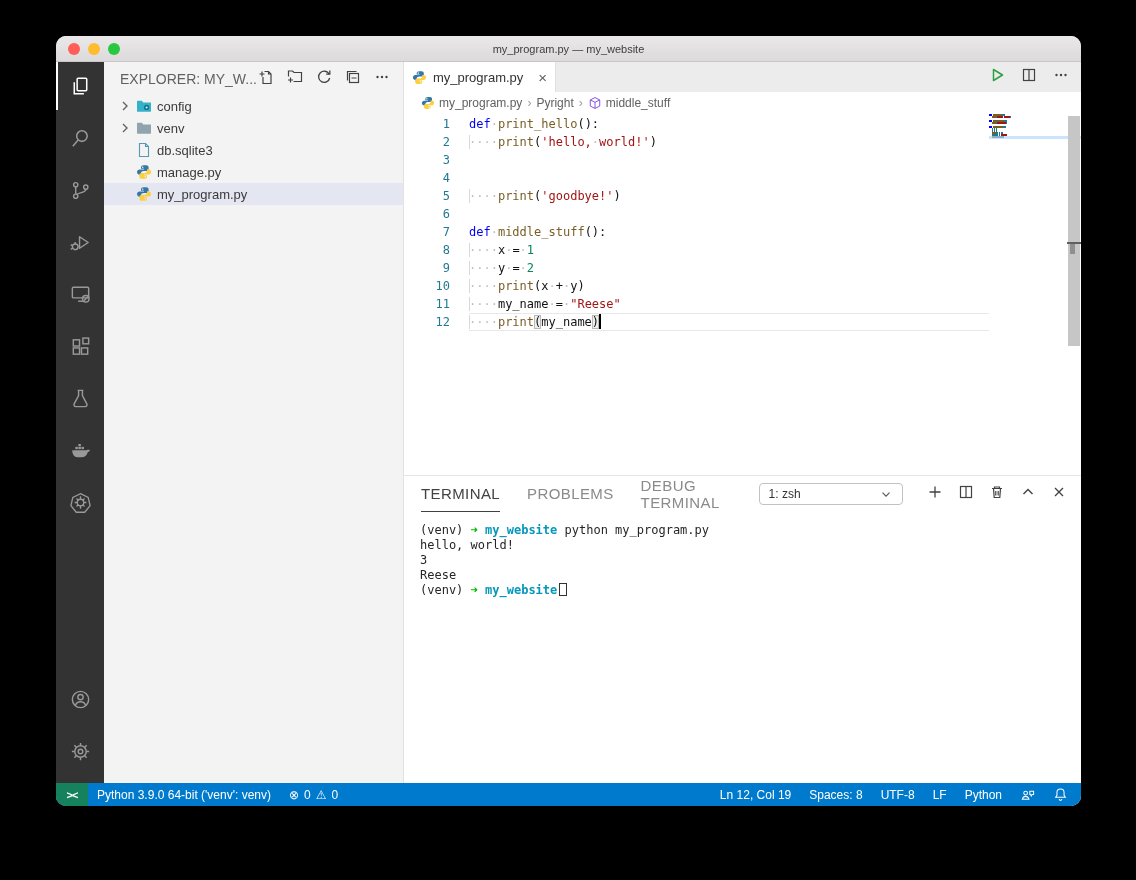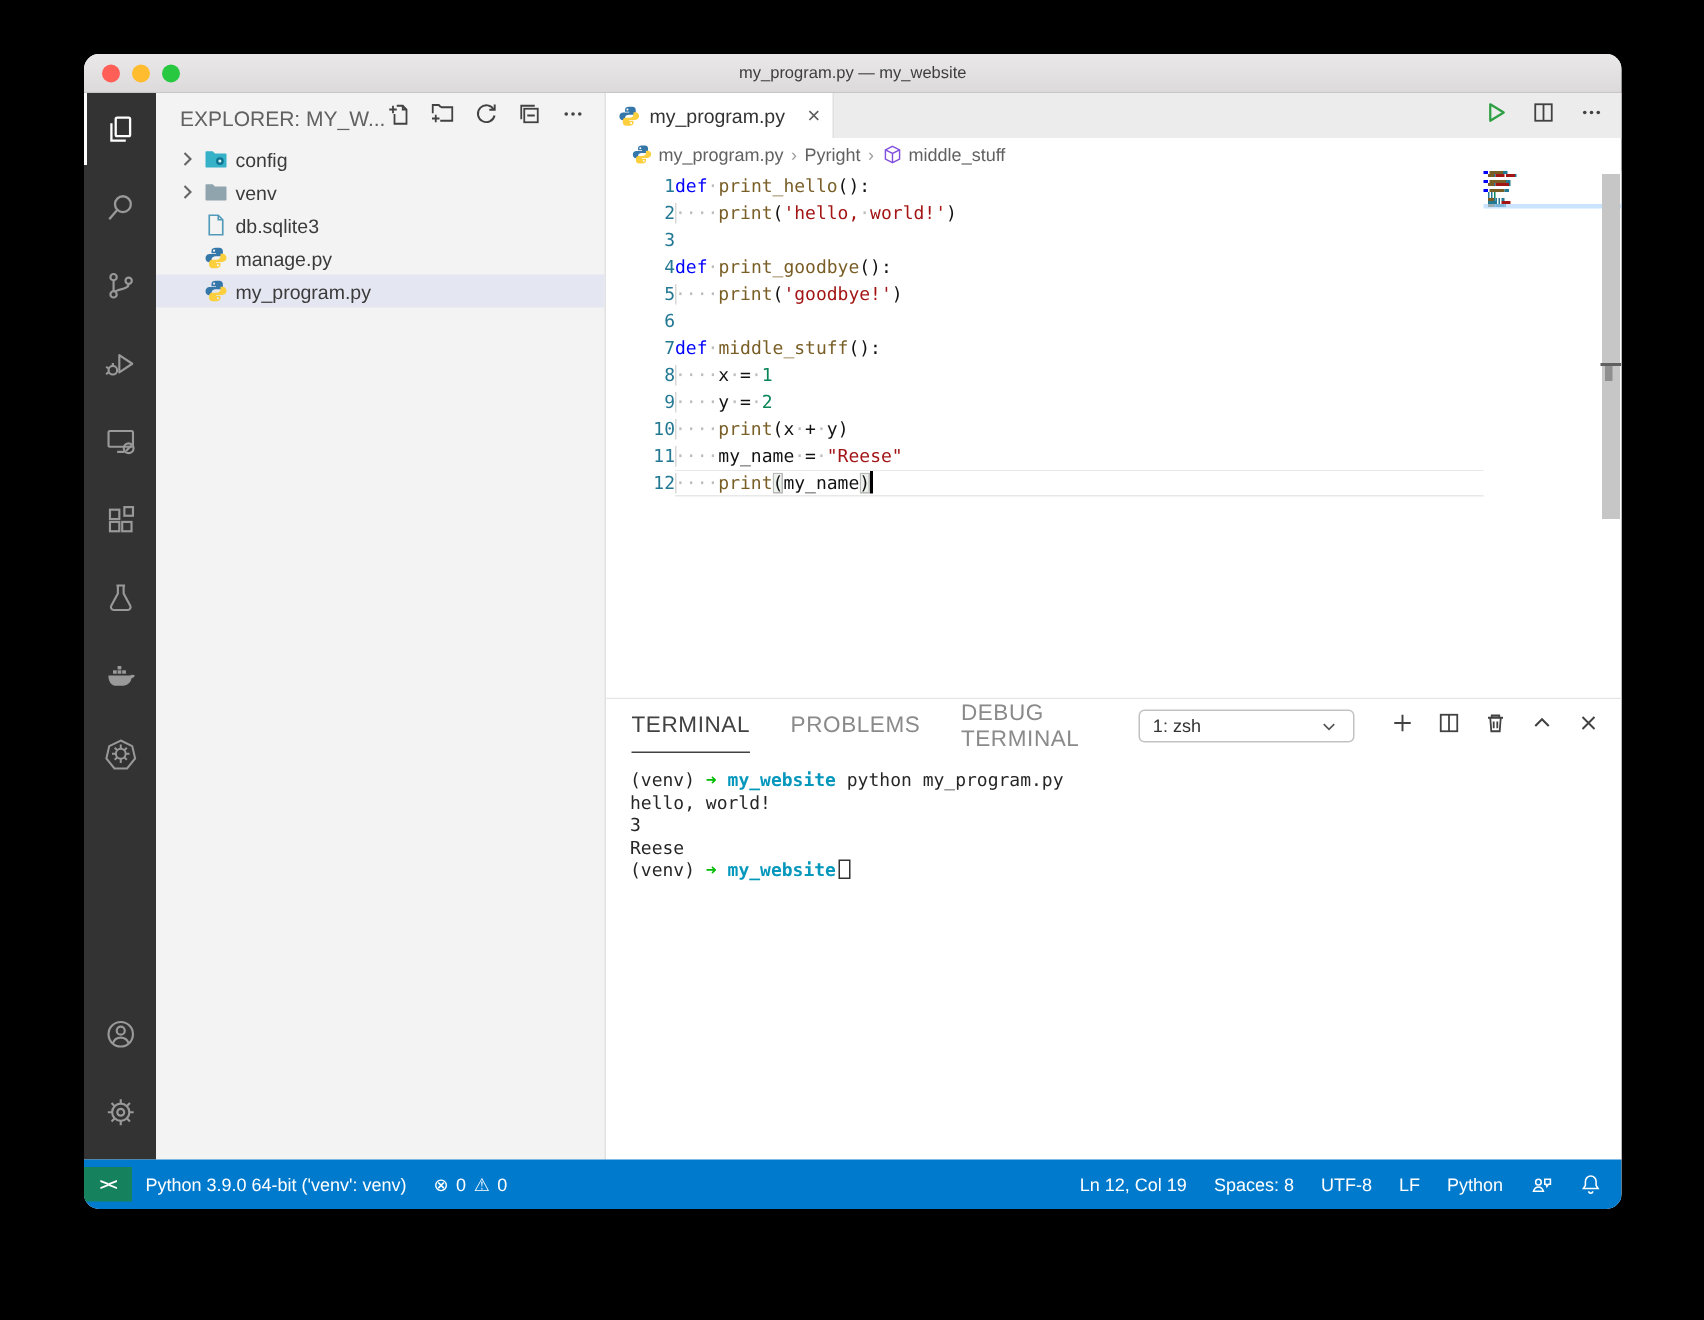--- a/index.html
+++ b/index.html
@@ -42,21 +42,21 @@
   .editor-toolbar{position:absolute;right:12px;top:0;height:30px;display:flex;align-items:center;gap:16px;color:#424242}
   .editor-toolbar .icn{width:16px;height:16px;cursor:pointer}
   .breadcrumbs{flex:0 0 22px;display:flex;align-items:center;gap:5px;padding-left:17px;font-size:12px;color:#616161}
   .breadcrumbs .icn{width:14px;height:14px}
   .bc-item{display:flex;align-items:center;gap:4px;cursor:pointer}
   .bc-sep{color:#9b9b9b}
   .editor{flex:1;position:relative;overflow:hidden;background:#fff}
   .code{position:absolute;left:0;top:1px;right:92px}
   .cline{display:flex;height:18px;line-height:18px;font-family:"DejaVu Sans Mono",monospace;font-size:12px}
   .gutter{flex:0 0 46px;text-align:right;color:var(--c-line_number,#237893)}
-  .lcontent{flex:1;white-space:pre}
+  .lcontent{margin-left:19px;flex:1;white-space:pre}
   .cline.current .lcontent{box-shadow:inset 0 1px 0 #e8e8e8,inset 0 -1px 0 #e8e8e8}
   .tk-kw{color:var(--c-keyword,#0000ff)}
   .tk-fn{color:var(--c-function,#795e26)}
   .tk-str{color:var(--c-string,#a31515)}
   .tk-num{color:var(--c-number,#098658)}
   .tk-var,.tk-op,.tk-pn{color:#121212}
   .tk-ws,.tk-wss,.tk-wsi{color:var(--c-whitespace,#bdbdbd)}
   .tk-wsi{box-shadow:inset 1px 0 0 #d8d8d8}
   .tk-pm{color:#121212;background:#ecf1ec;box-shadow:inset 0 0 0 1px #b9b9b9}
   .caret{display:inline-block;width:1.5px;height:15px;background:#000;vertical-align:-3px}
@@ -81,21 +81,21 @@
   .panel-actions .icn{width:16px;height:16px;cursor:pointer}
   .terminal-body{flex:1;padding:11px 16px;font-family:"DejaVu Sans Mono",monospace;font-size:12px;line-height:15px;color:#262626;cursor:text}
   .t-green{color:var(--c-terminal_green,#00bc00)}
   .t-cyan{color:var(--c-terminal_cyan,#0598bc);font-weight:bold}
   .t-cursor{display:inline-block;width:8px;height:13px;border:1px solid #333;vertical-align:-2px;margin-left:2px}
   
   .statusbar{flex:0 0 23px;background:var(--c-statusbar_bg,#007acc);display:flex;align-items:center;color:#fff;font-size:12px}
   .sb-remote{width:32px;height:23px;background:var(--c-remote_bg,#16825d);display:flex;align-items:center;justify-content:center;
              font-size:11px;font-weight:bold;letter-spacing:-1px;cursor:pointer}
   .sb-item{padding:0 9px;height:23px;display:flex;align-items:center;gap:5px;cursor:pointer;white-space:nowrap}
-  .sb-right{margin-left:auto;display:flex;align-items:center;height:33px;padding-right:4px}
+  .sb-right{margin-left:auto;display:flex;align-items:center;height:23px;padding-right:4px}
   .sb-item .icn{width:15px;height:15px}
   .icn{display:inline-flex;align-items:center;justify-content:center}
   .icn svg{width:100%;height:100%;display:block}
 </style>
 </head>
 <body>
 
 <div class="window">
   <div class="titlebar">
     <div class="traffic">
@@ -382,21 +382,20 @@
             <div class="cline">
               <span class="gutter">2</span>
               <span class="lcontent"><span class="tk-wsi">····</span><span class="tk-fn">print</span><span class="tk-pn">(</span><span class="tk-str">'hello,</span><span class="tk-wss">·</span><span class="tk-str">world!'</span><span class="tk-pn">)</span></span>
             </div>
             <div class="cline">
               <span class="gutter">3</span>
               <span class="lcontent"></span>
             </div>
             <div class="cline">
               <span class="gutter">4</span>
-              <span class="lcontent"><span class="tk-kw">def</span><span class="tk-ws">·</span><span class="tk-fn">print_goodbye</span><span class="tk-pn">():</span></span>
             </div>
             <div class="cline">
               <span class="gutter">5</span>
               <span class="lcontent"><span class="tk-wsi">····</span><span class="tk-fn">print</span><span class="tk-pn">(</span><span class="tk-str">'goodbye!'</span><span class="tk-pn">)</span></span>
             </div>
             <div class="cline">
               <span class="gutter">6</span>
               <span class="lcontent"></span>
             </div>
             <div class="cline">

